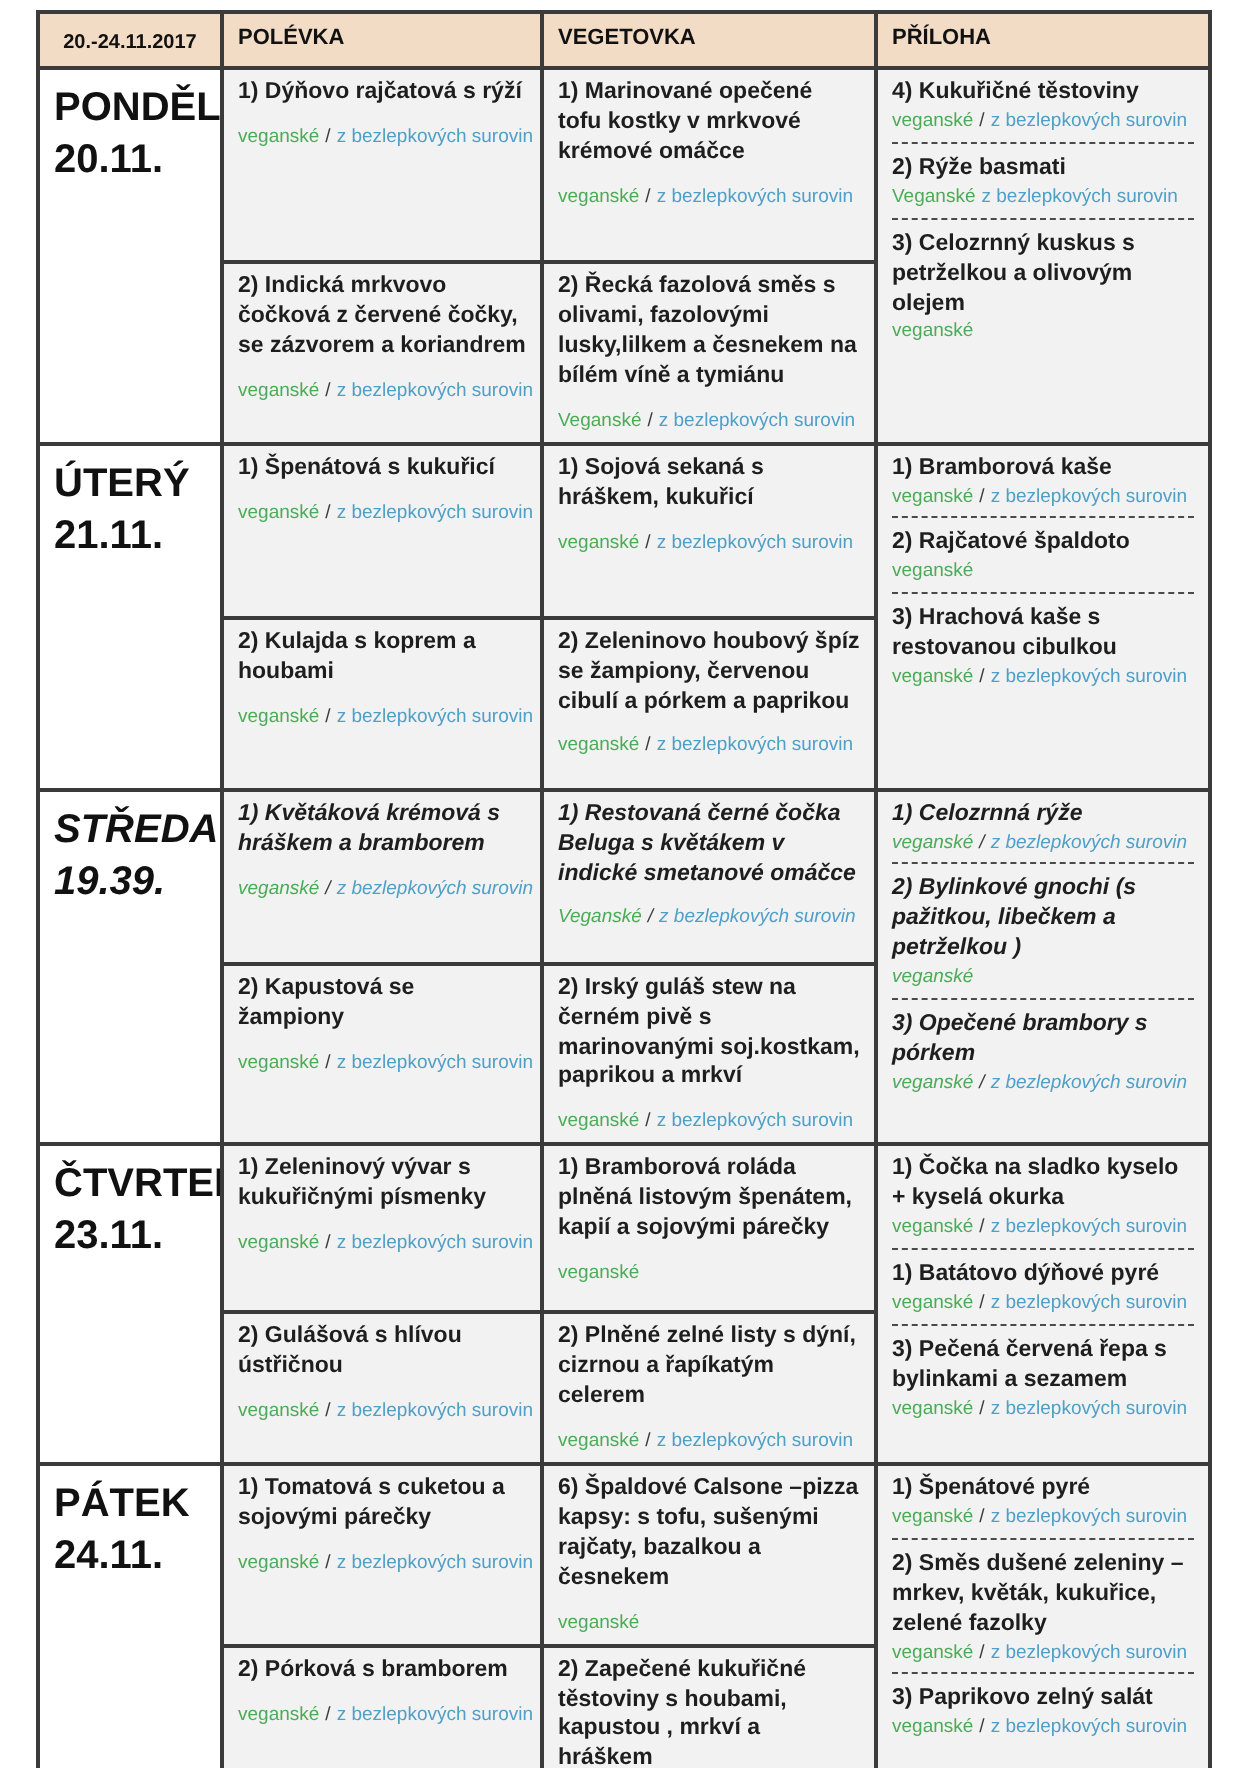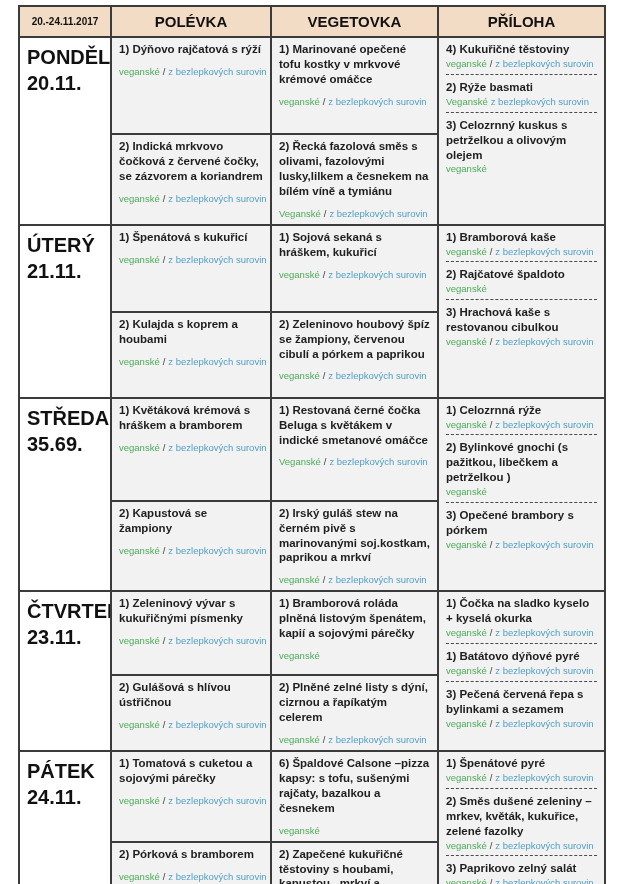--- a/index.html
+++ b/index.html
@@ -3,35 +3,35 @@
 <meta charset="utf-8">
 <style>
   html,body{margin:0;padding:0;background:#ffffff;}
   body{
     width:625px;height:884px;overflow:hidden;
     font-family:"Liberation Sans",sans-serif;color:#1c1c1c;
   }
   .sheet{padding:5px 0 0 18px;}
   table{border-collapse:collapse;table-layout:fixed;width:586px;}
   td,th{border:2px solid #3b3b3b;vertical-align:top;padding:4px 7px 4px 7px;overflow:hidden;}
-  thead th{background:#f3dcc6;text-align:center;font-size:15px;font-weight:bold;padding-top:6px;padding-bottom:6px;color:#111;}
+  thead th{background:#f3dcc6;text-align:left;font-size:11px;font-weight:bold;padding-top:6px;padding-bottom:6px;color:#111;}
   th.date-th{font-size:10px;text-align:center;padding-top:9px;}
   td.day{background:#ffffff;font-size:20px;font-weight:bold;line-height:1.3;padding-top:6px;color:#111;}
   td.cell,td.side{background:#f2f2f2;}
   .title{font-size:11.5px;font-weight:600;line-height:1.3;color:#1e1e1e;}
   .note{display:flex;gap:3px;margin-top:9px;font-size:9.5px;line-height:1.25;white-space:nowrap;}
   .side .note{margin-top:1px;}
   .note .g{color:#4cab57;}
   .note .s{color:#3a3a3a;}
   .note .b{color:#4f9fc6;}
   .note span:empty{display:none;}
   .dash{border-top:1.6px dashed #4a4a4a;margin:4px 0 5px 0;}
   tr.h-mon-a{height:97px;} tr.h-mon-b{height:90px;}
   tr.h-tue-a{height:87px;} tr.h-tue-b{height:86px;}
-  tr.h-wed-a{height:103px;} tr.h-wed-b{height:71px;}
+  tr.h-wed-a{height:87px;font-style:italic;} tr.h-wed-b{height:71px;}
   tr.h-thu-a{height:84px;} tr.h-thu-b{height:71px;}
   tr.h-fri-a{height:75px;} tr.h-fri-b{height:104px;}
 </style>
 </head>
 <body>
 
 <div class="sheet">
 <table>
   <colgroup>
     <col style="width:92px">
@@ -178,21 +178,21 @@
               <span class="g">veganské</span>
               <span class="s">/</span>
               <span class="b">z bezlepkových surovin</span>
             </div>
       </td>
     </tr>
 
     <tr class="h-wed-a">
       <td class="day" rowspan="2">
         <div>STŘEDA</div>
-        <div>35.69.</div>
+        <div>19.39.</div>
       </td>
       <td class="cell">
         <div class="title">1) Květáková krémová s hráškem a bramborem</div>
         <div class="note">
               <span class="g">veganské</span>
               <span class="s">/</span>
               <span class="b">z bezlepkových surovin</span>
             </div>
       </td>
       <td class="cell">

